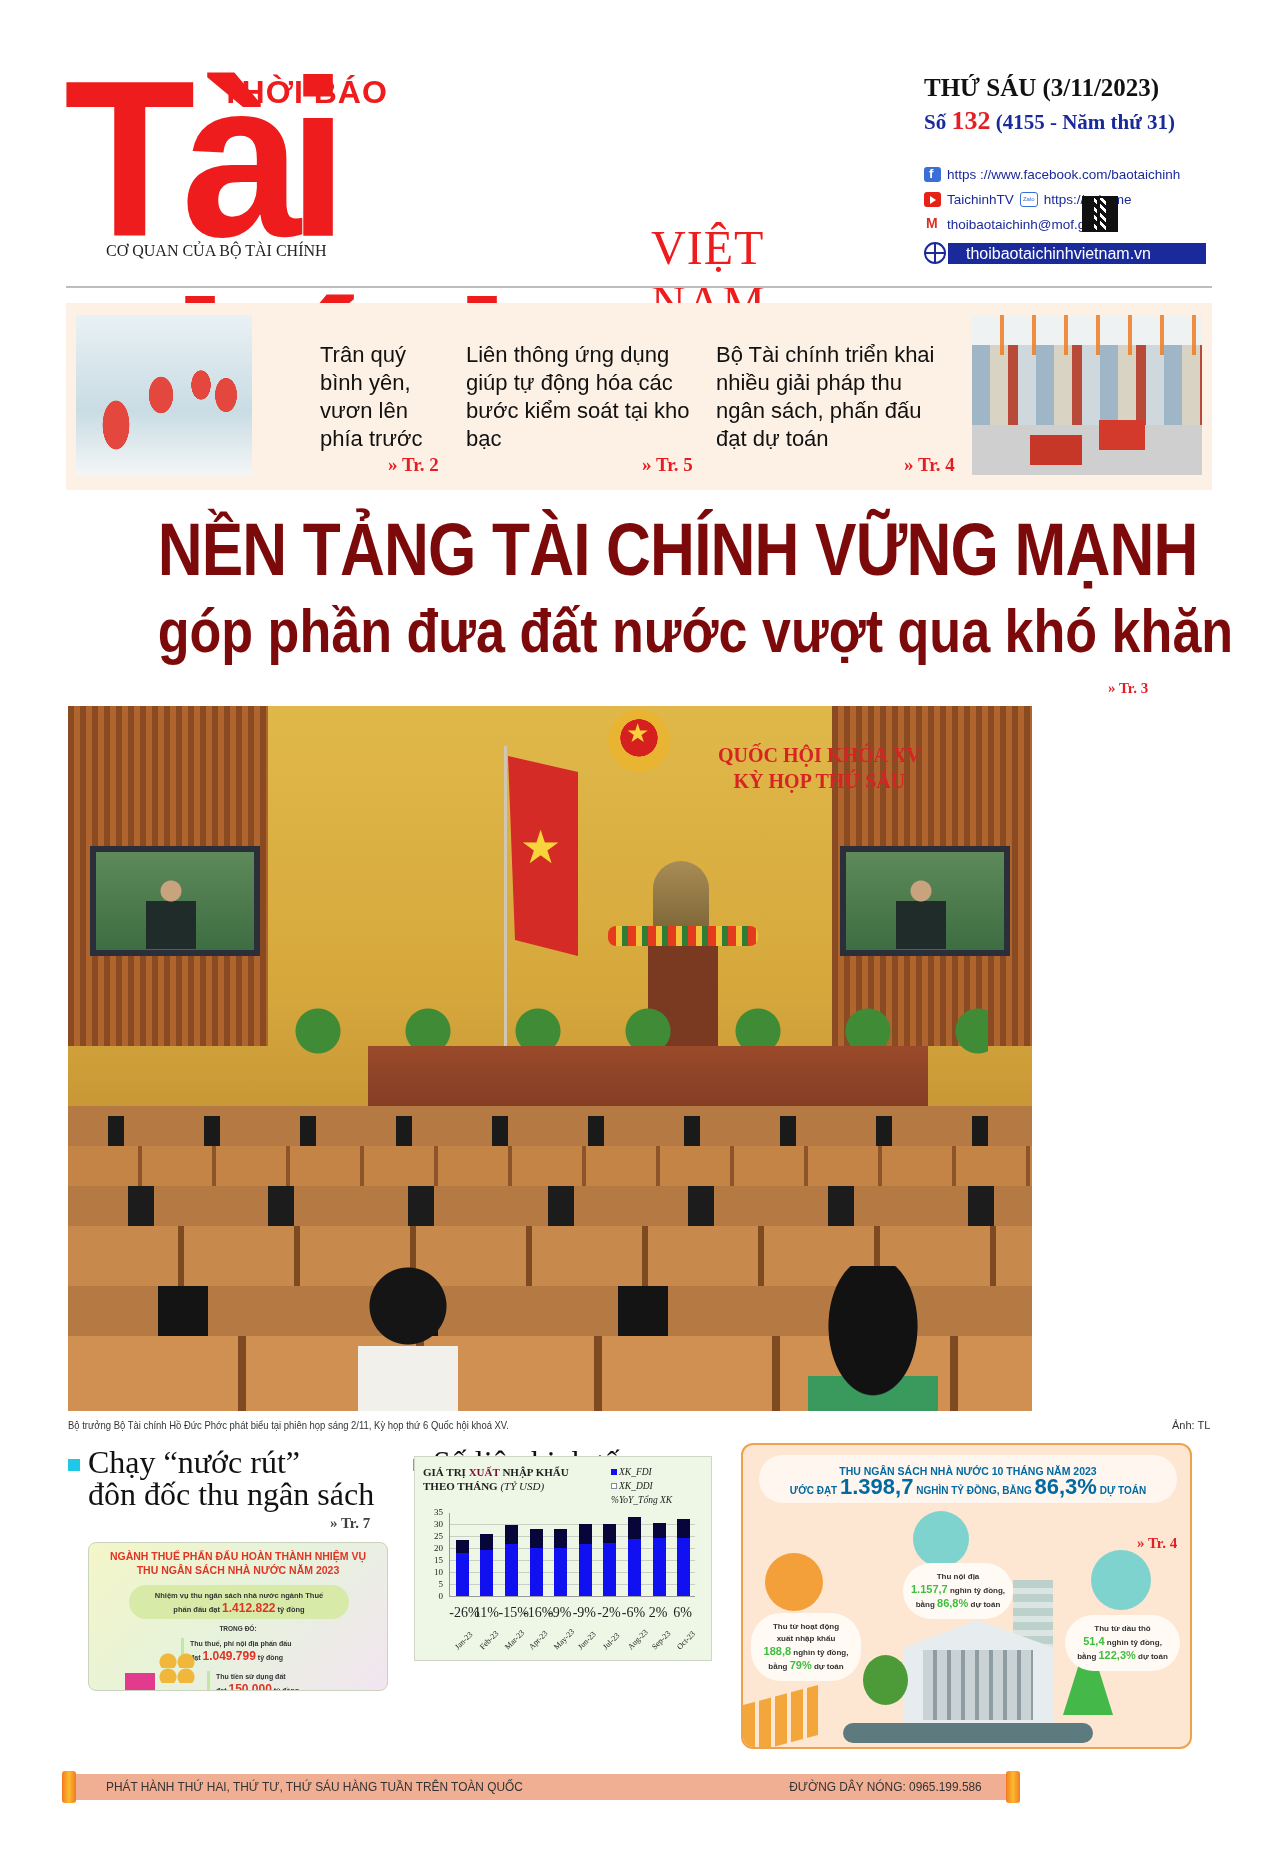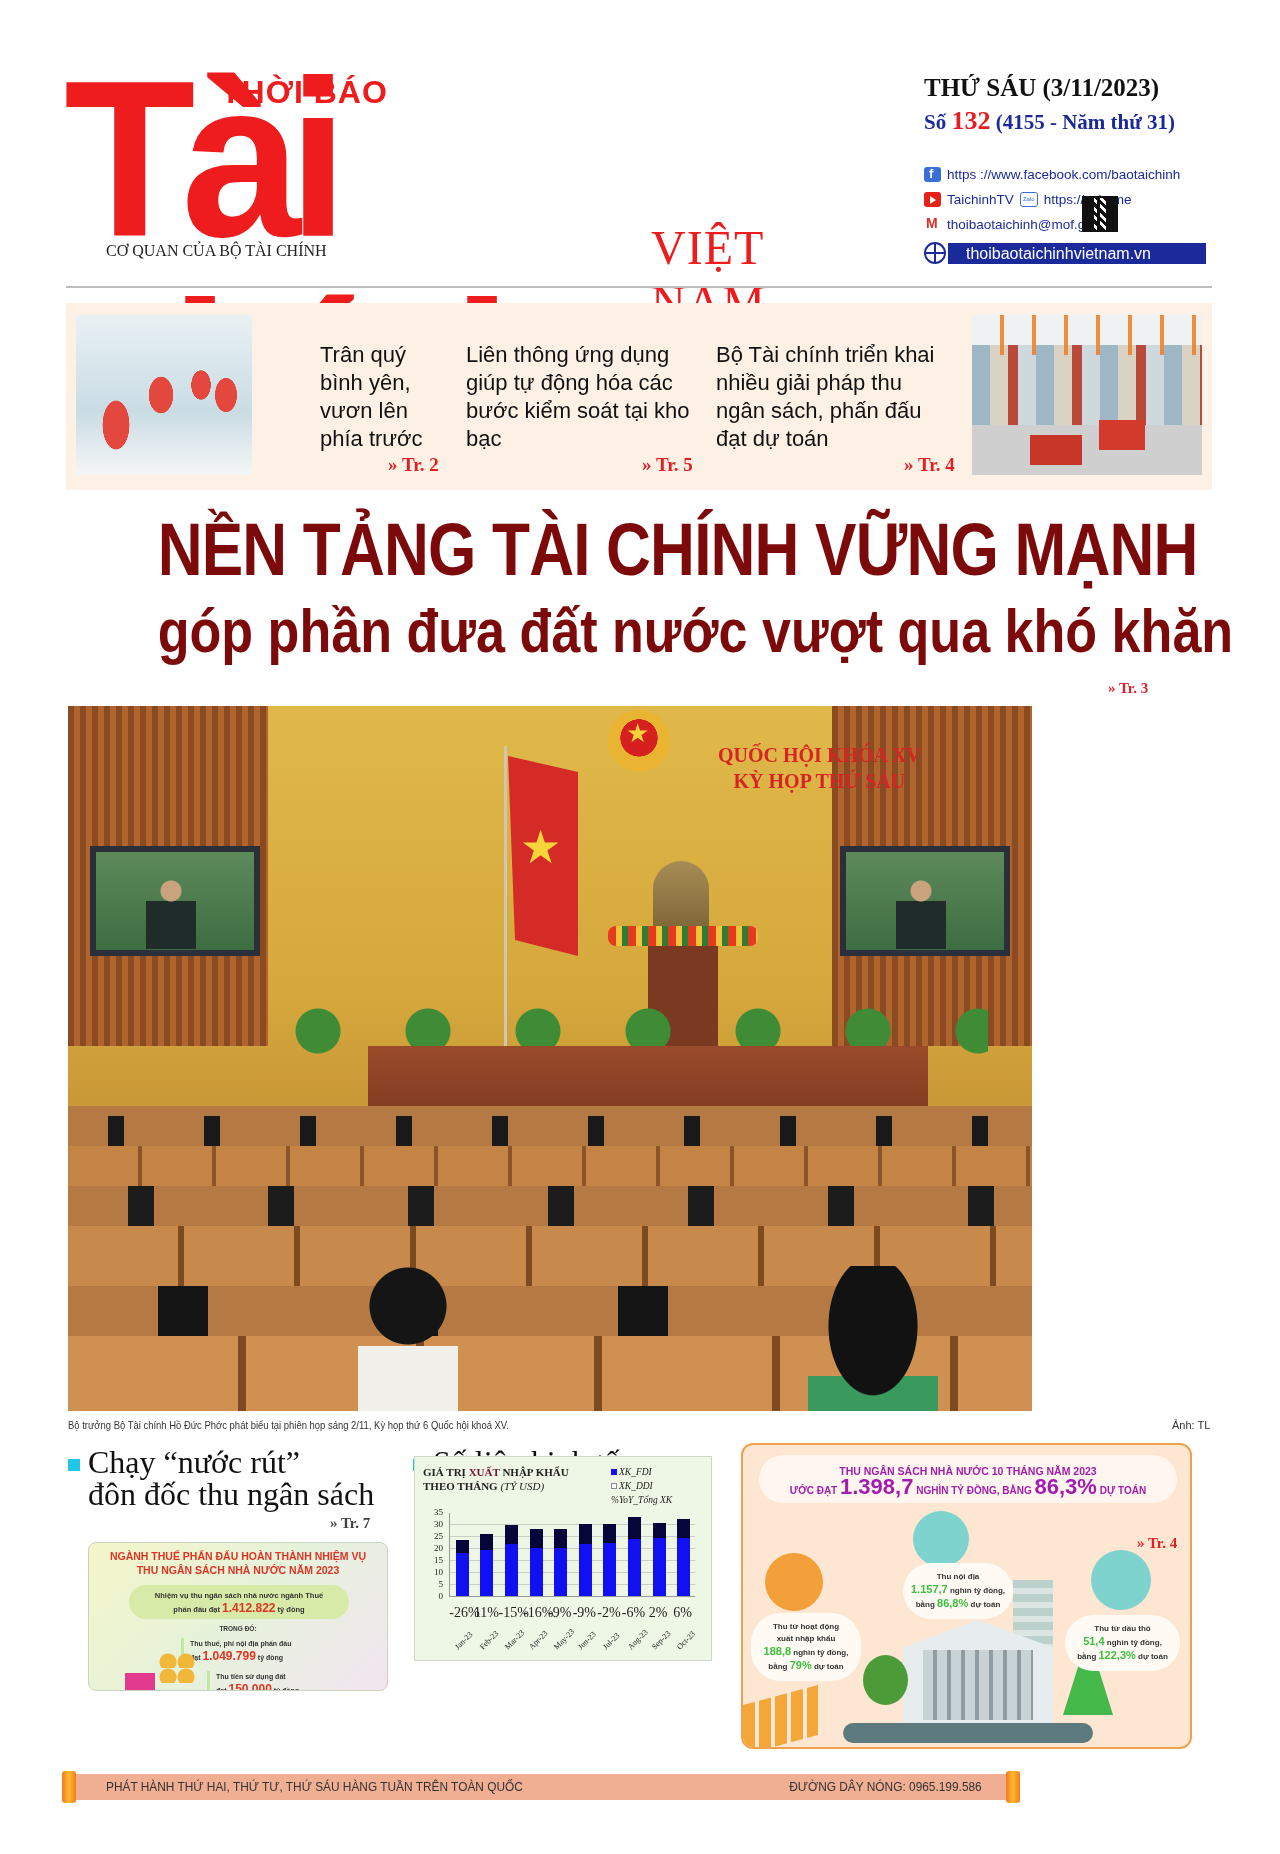--- a/index.html
+++ b/index.html
@@ -136,21 +136,21 @@
     background: repeating-linear-gradient(180deg, transparent 0 11px, #c9cfc4 11px 12px); }
   .yt { position: absolute; left: 10px; width: 18px; text-align: right; font-family: "Liberation Serif", serif; font-size: 9px; color: #222; }
   .bar { position: absolute; bottom: 0; width: 13px; }
   .bar .ddi { background: #06063a; width: 100%; }
   .bar .fdi { background: #1010f0; width: 100%; }
   .pct { position: absolute; top: 148px; font-family: "Liberation Serif", serif; font-size: 14px; color: #222; width: 24px; text-align: center; }
   .mon { position: absolute; top: 172px; font-family: "Liberation Serif", serif; font-size: 8px; color: #222; transform: rotate(-45deg); transform-origin: left top; white-space: nowrap; }
 
   
   .info3 { position: absolute; left: 741px; top: 1443px; width: 451px; height: 306px; background: #fde6d2; border: 2px solid #f0a24a; border-radius: 12px; overflow: hidden; }
-  .i3-pill { position: absolute; left: 16px; top: 10px; width: 418px; height: 48px; border-radius: 24px; background: #fff7ef; text-align: center; color: #a21caf; font-weight: 700; line-height: 16px; padding-top: 8px; }
+  .i3-pill { position: absolute; left: 16px; top: 10px; width: 418px; height: 48px; border-radius: 24px; background: #fff7ef; text-align: center; color: #0369a1; font-weight: 700; line-height: 16px; padding-top: 8px; }
   .i3-pill .l1 { font-size: 10.5px; }
   .i3-pill .l2 { font-size: 10px; }
   .i3-pill .big { font-size: 22px; }
   .i3-ref { position: absolute; left: 394px; top: 90px; font-family: "Liberation Serif", serif; font-weight: 700; font-size: 15px; color: #e31e24; }
   .bubble { position: absolute; background: #fffaf4; border-radius: 30px; text-align: center; font-size: 8px; font-weight: 700; color: #333; line-height: 12px; padding: 8px 6px; }
   .green { color: #3fbf3f; font-size: 11px; font-weight: 700; }
   .circle { position: absolute; border-radius: 50%; }
   .bank { position: absolute; left: 160px; top: 175px; width: 150px; height: 110px; background:
       repeating-linear-gradient(90deg, #c9d3d6 0 10px, #8f9da3 10px 14px) 20px 30px/110px 70px no-repeat,
       #e7ecee; clip-path: polygon(0 25%, 50% 0, 100% 25%, 100% 100%, 0 100%); }

